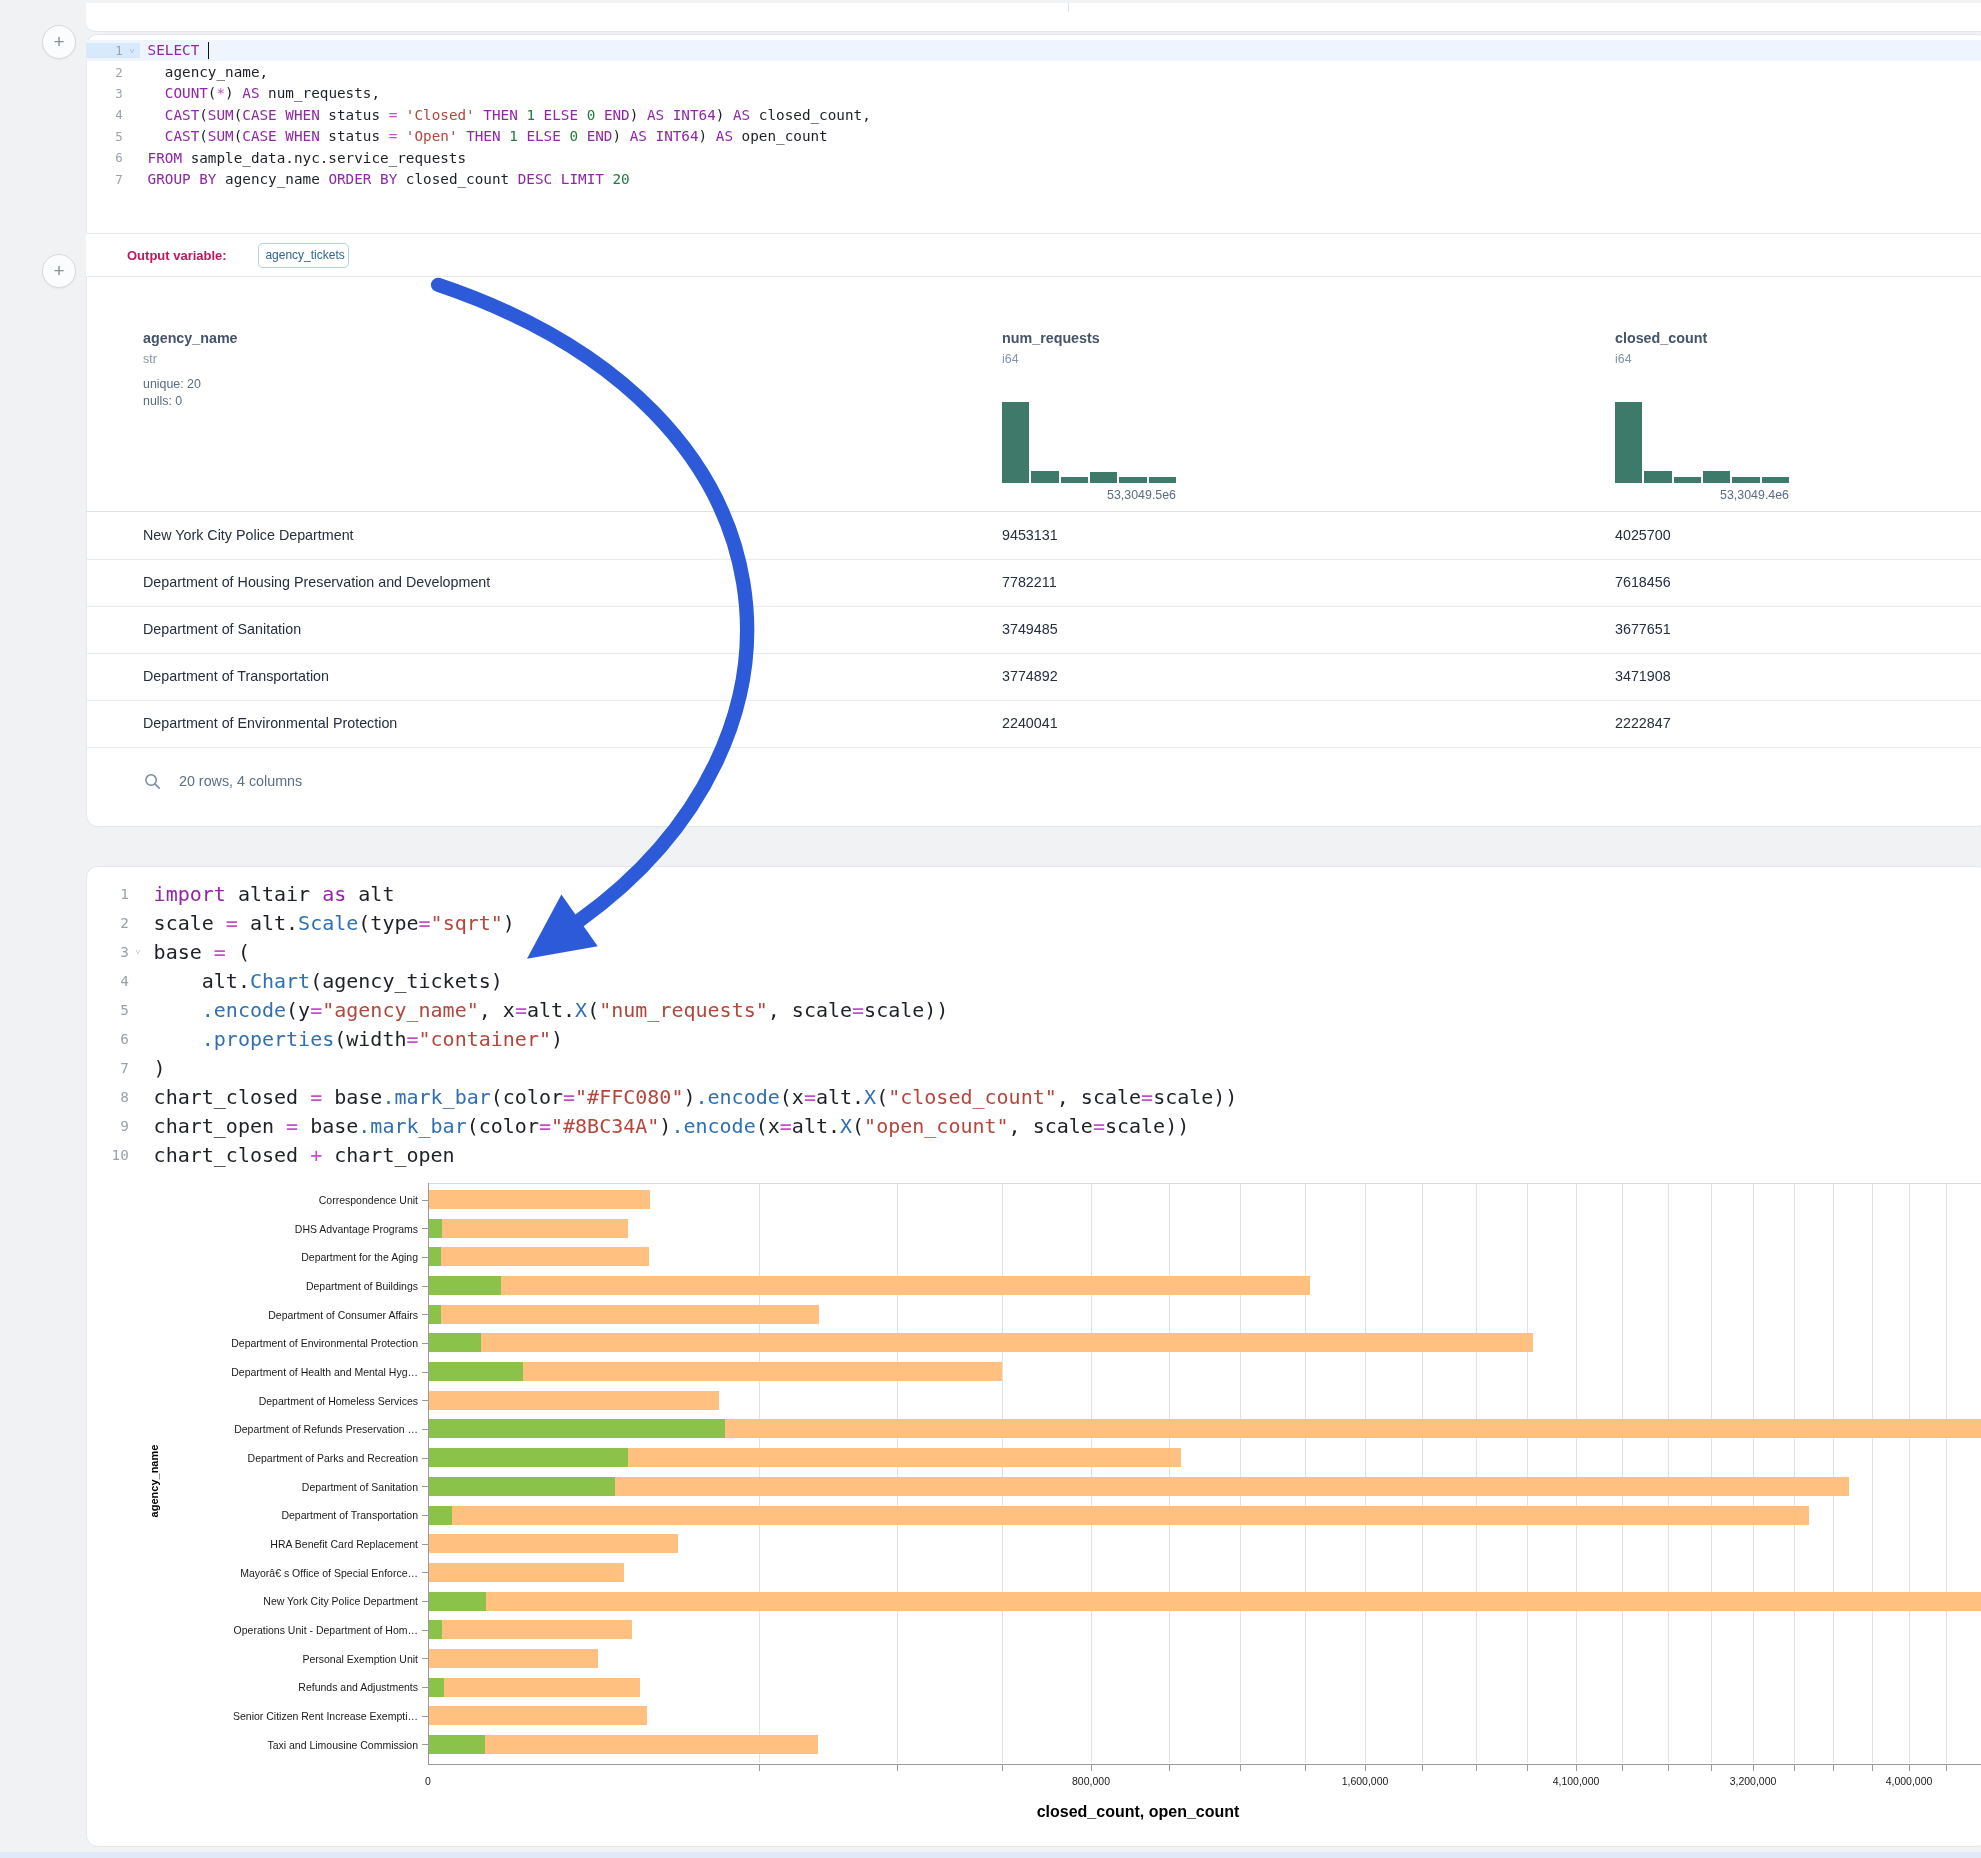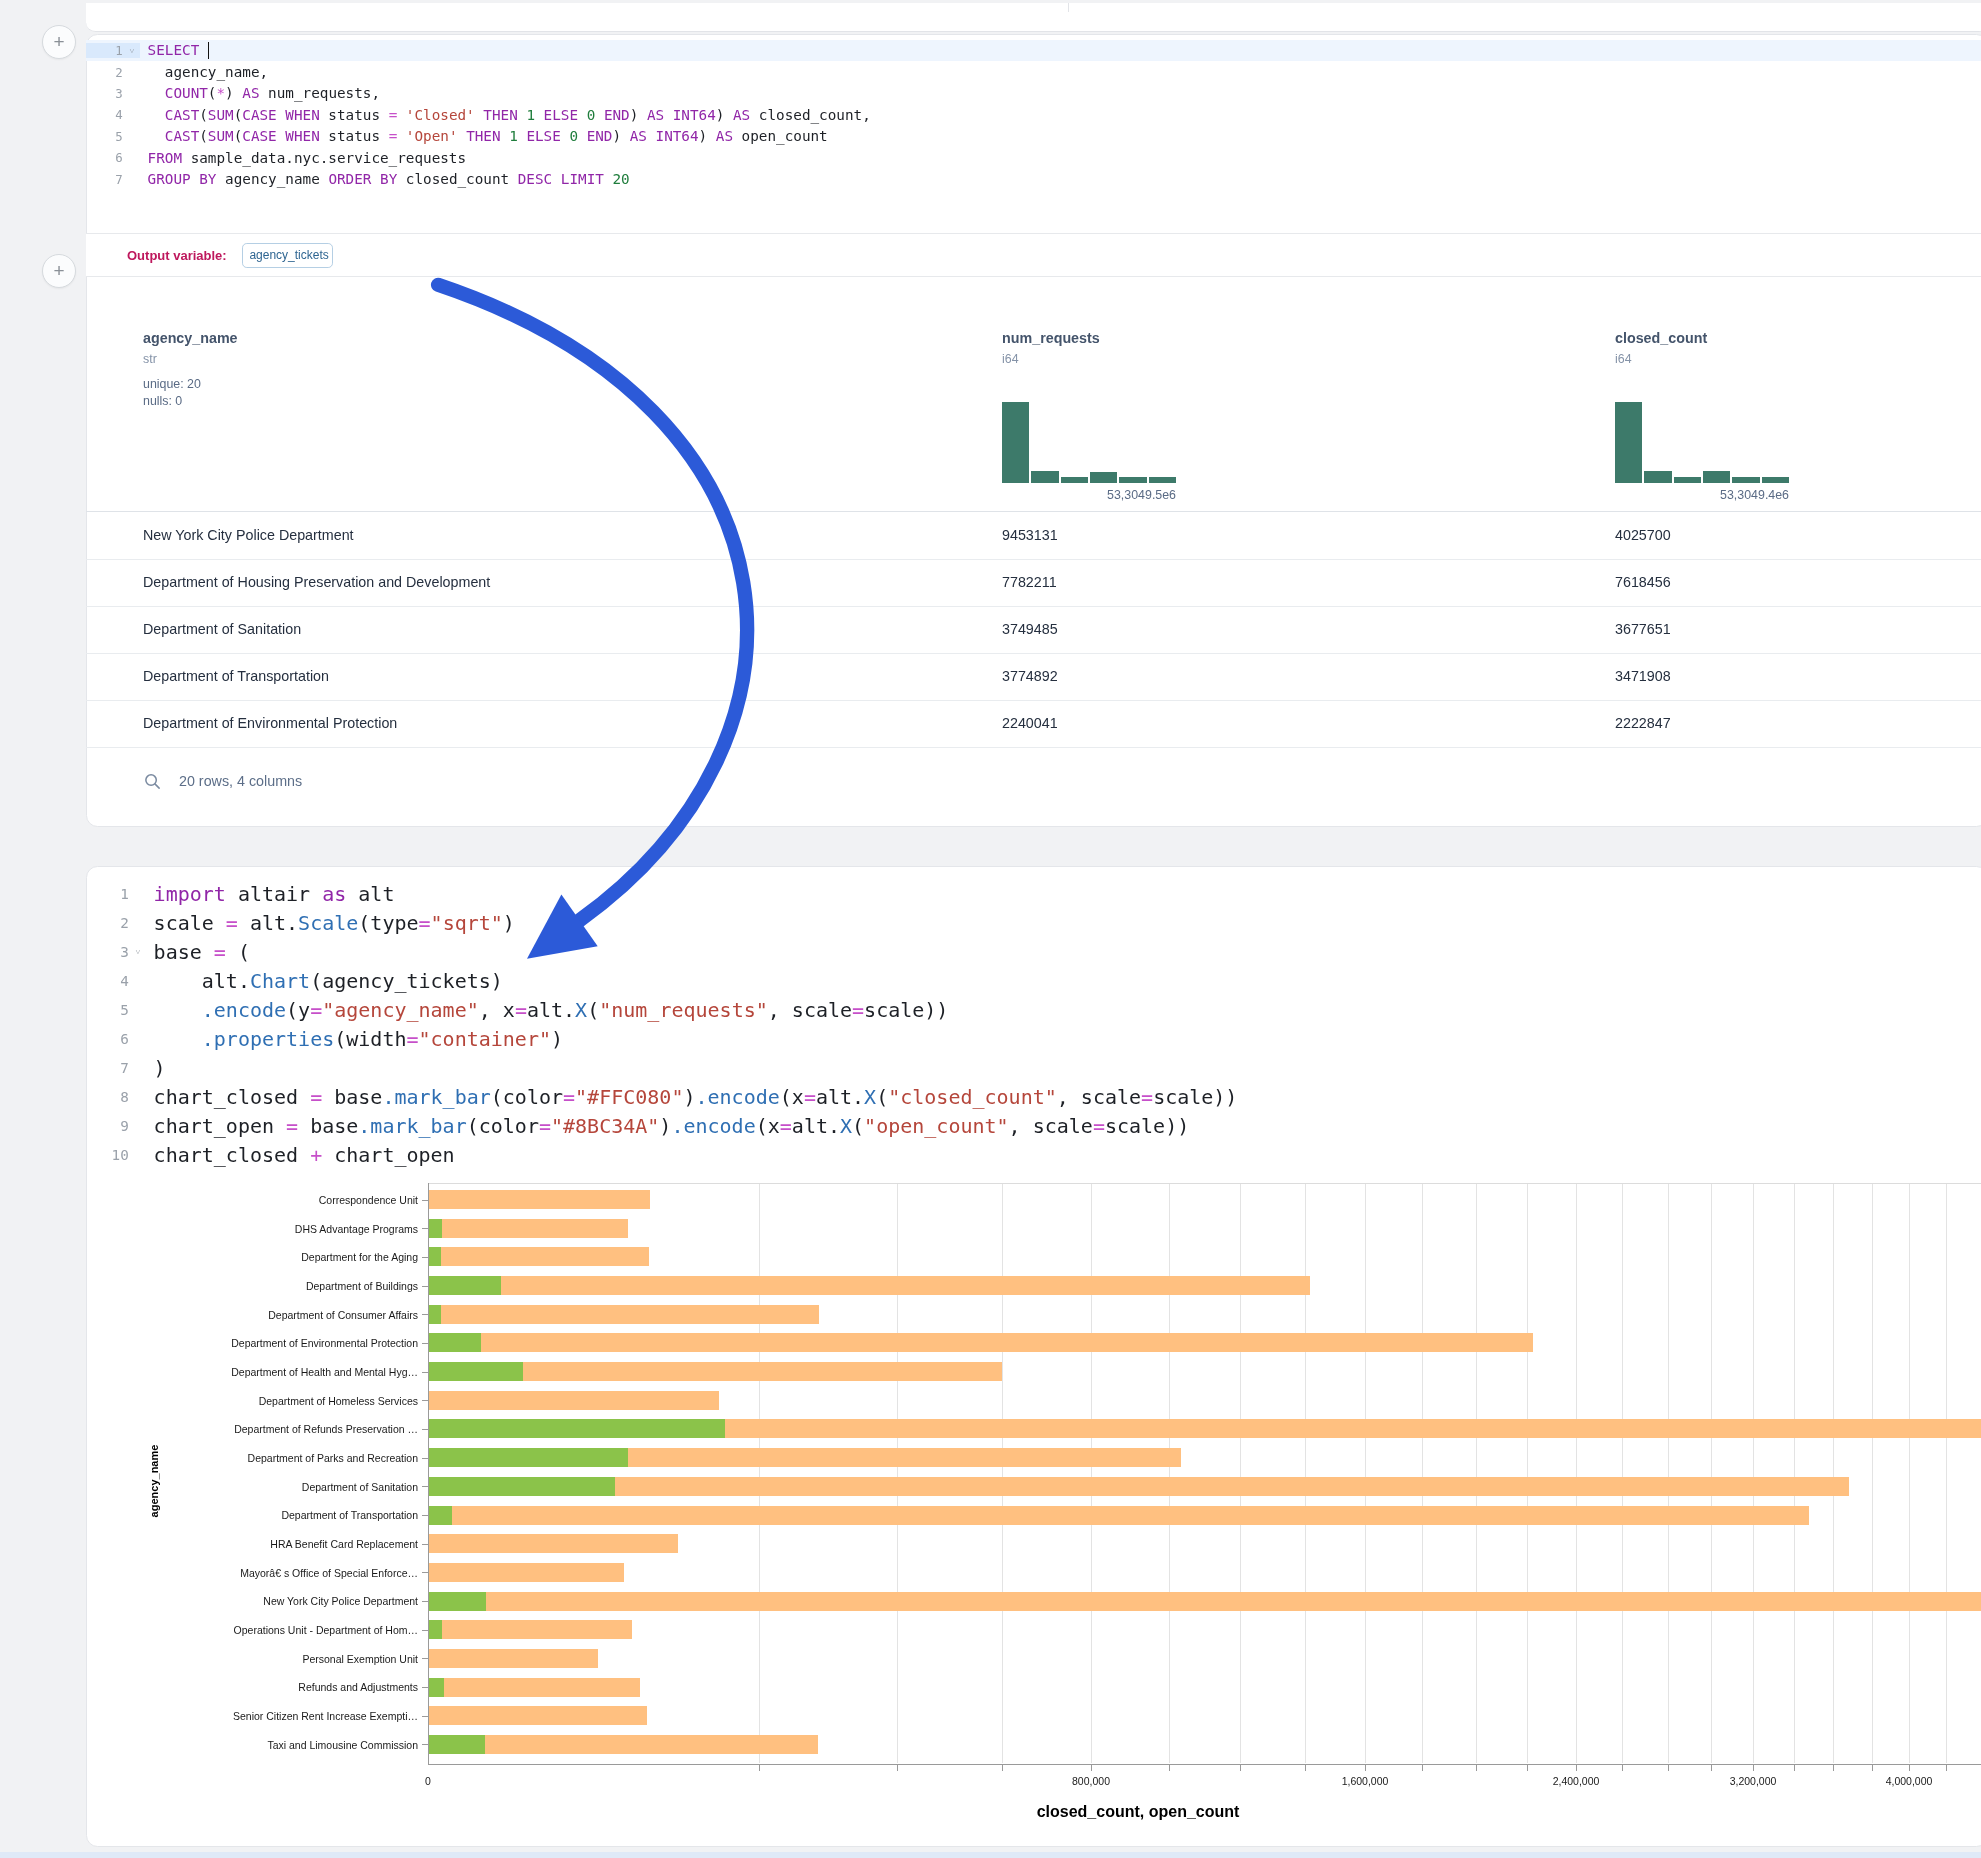--- a/index.html
+++ b/index.html
@@ -35,21 +35,21 @@
   .line-active .gutter { background:#d9e9fc; }
   .kw{color:#9126a8;} .str{color:#b5463b;} .num{color:#1f7d3c;}
   .op{color:#c64fc9;} .fn{color:#2f6fb3;} .pl{color:#1d2026;}
   .cursor { display:inline-block; width:1.4px; height:16.3px; background:#111; vertical-align:-2.9px; }
 
   
   .outvar-row { position:absolute; left:86px; top:233px; width:1902px; height:44px;
     border-top:1px solid #e7e9ec; border-bottom:1px solid #e7e9ec; background:#fff;
     display:flex; align-items:center; padding-left:41px; z-index:2; }
   .outvar-label { color:#be185d; font-weight:bold; font-size:13px; }
-  .outvar-pill { margin-left:15px; width:91px; height:25px; border:1px solid #b5cfe4;
+  .outvar-pill { margin-left:31px; width:91px; height:25px; border:1px solid #b5cfe4;
     border-radius:4.8px; color:#2e6591; font-size:12px; line-height:23px;
     padding-left:6.7px; overflow:hidden; white-space:nowrap; background:#fff; }
 
   
   .tbl-header-cell { position:absolute; z-index:2; }
   .col-name { font-size:14.3px; font-weight:bold; color:#44546b; }
   .col-type { font-size:12.4px; color:#8593a8; margin-top:5.7px; }
   .col-stat { font-size:12.4px; color:#5a6b85; }
   .hist { position:absolute; width:174px; height:82px; display:flex; align-items:flex-end; gap:1.9px; z-index:2; }
   .hist-bar { flex:1; background:#3d7a6a; }
@@ -230,21 +230,21 @@
     <div class="grid-v" style="left: 1909px;"></div>
     <div class="tick-x" style="left: 1909px;"></div>
     <div class="grid-v" style="left: 1946px;"></div>
     <div class="tick-x" style="left: 1946px;"></div>
     <div class="plot-top"></div>
     <div class="axis-x-line"></div>
     <div class="axis-y-line"></div>
     <div class="xlab" style="left: 428px;">0</div>
     <div class="xlab" style="left: 1091px;">800,000</div>
     <div class="xlab" style="left: 1365px;">1,600,000</div>
-    <div class="xlab" style="left: 1576px;">2,400,000</div>
+    <div class="xlab" style="left: 1576px;">4,100,000</div>
     <div class="xlab" style="left: 1753px;">3,200,000</div>
     <div class="xlab" style="left: 1909px;">4,000,000</div>
     <div class="ylab" style="left: 131px; top: 1194px;">Correspondence Unit</div>
     <div class="tick-y" style="left: 422px; top: 1200px;"></div>
     <div class="bar" style="left: 429px; top: 1190px; width: 221px; background: rgb(255, 192, 128);"></div>
     <div class="ylab" style="left: 131px; top: 1223px;">DHS Advantage Programs</div>
     <div class="tick-y" style="left: 422px; top: 1228px;"></div>
     <div class="bar" style="left: 429px; top: 1219px; width: 199px; background: rgb(255, 192, 128);"></div>
     <div class="bar" style="left: 429px; top: 1219px; width: 13px; background: rgb(139, 195, 74);"></div>
     <div class="ylab" style="left: 131px; top: 1251px;">Department for the Aging</div>

